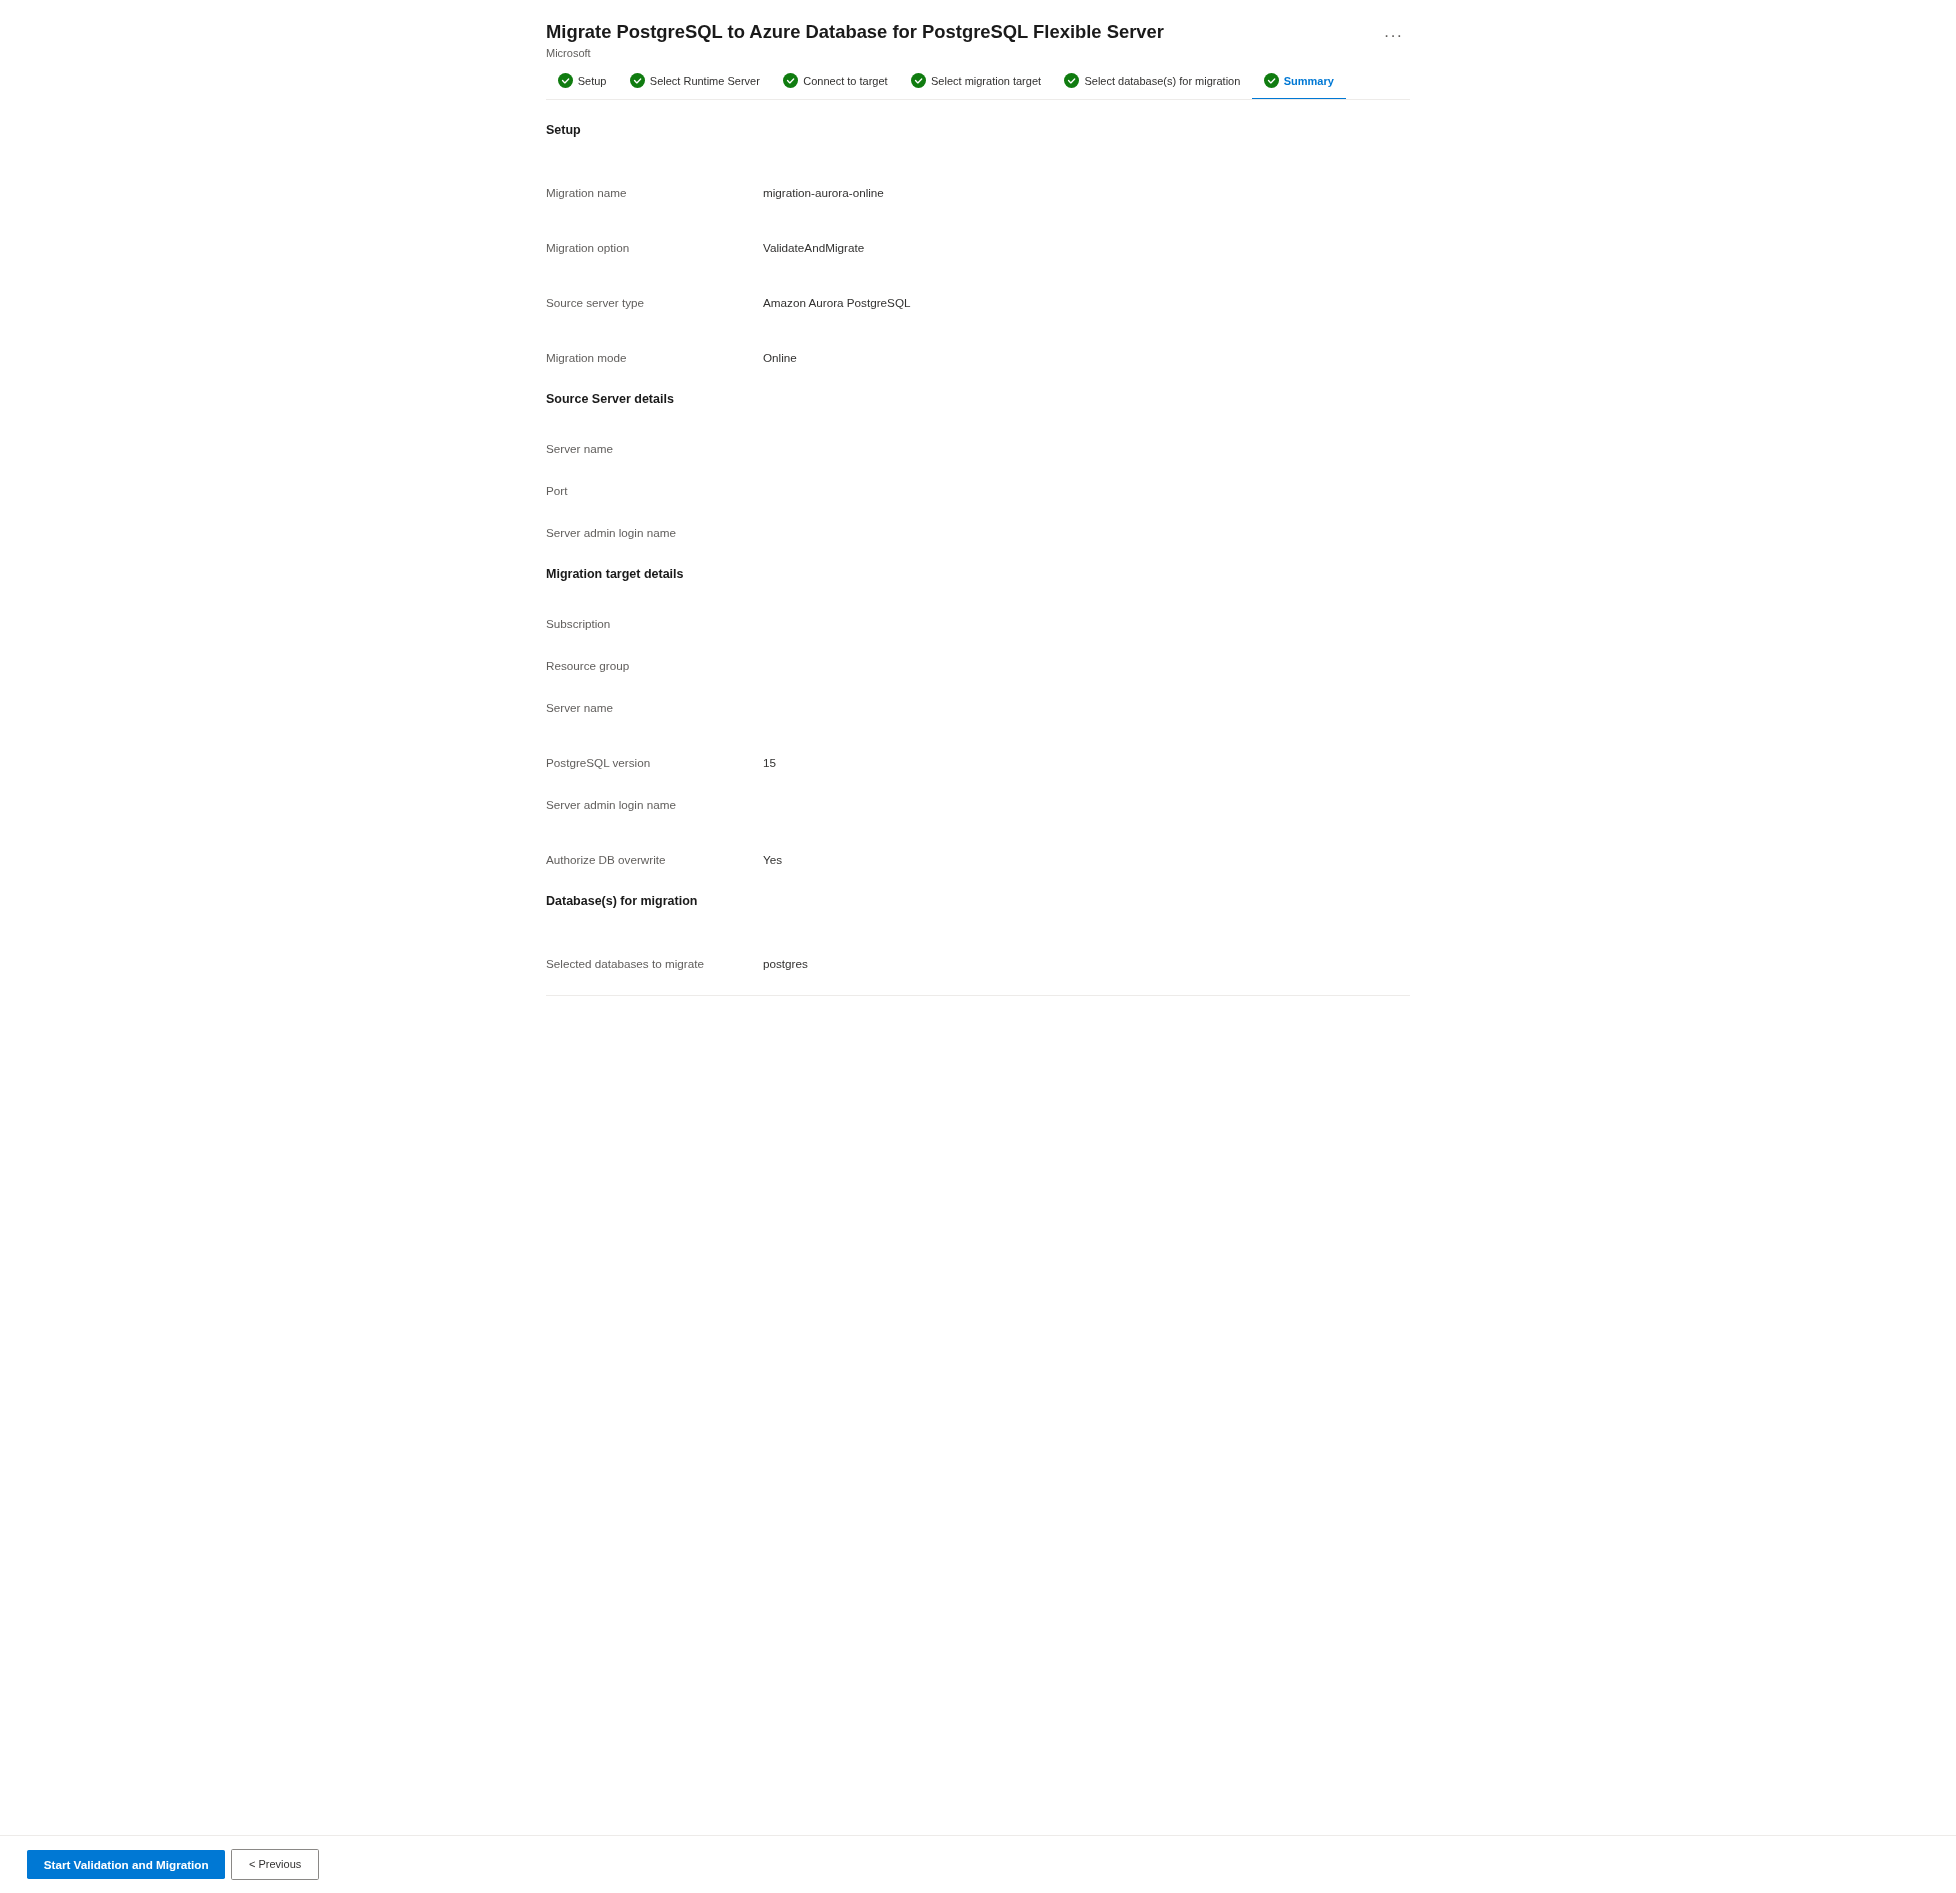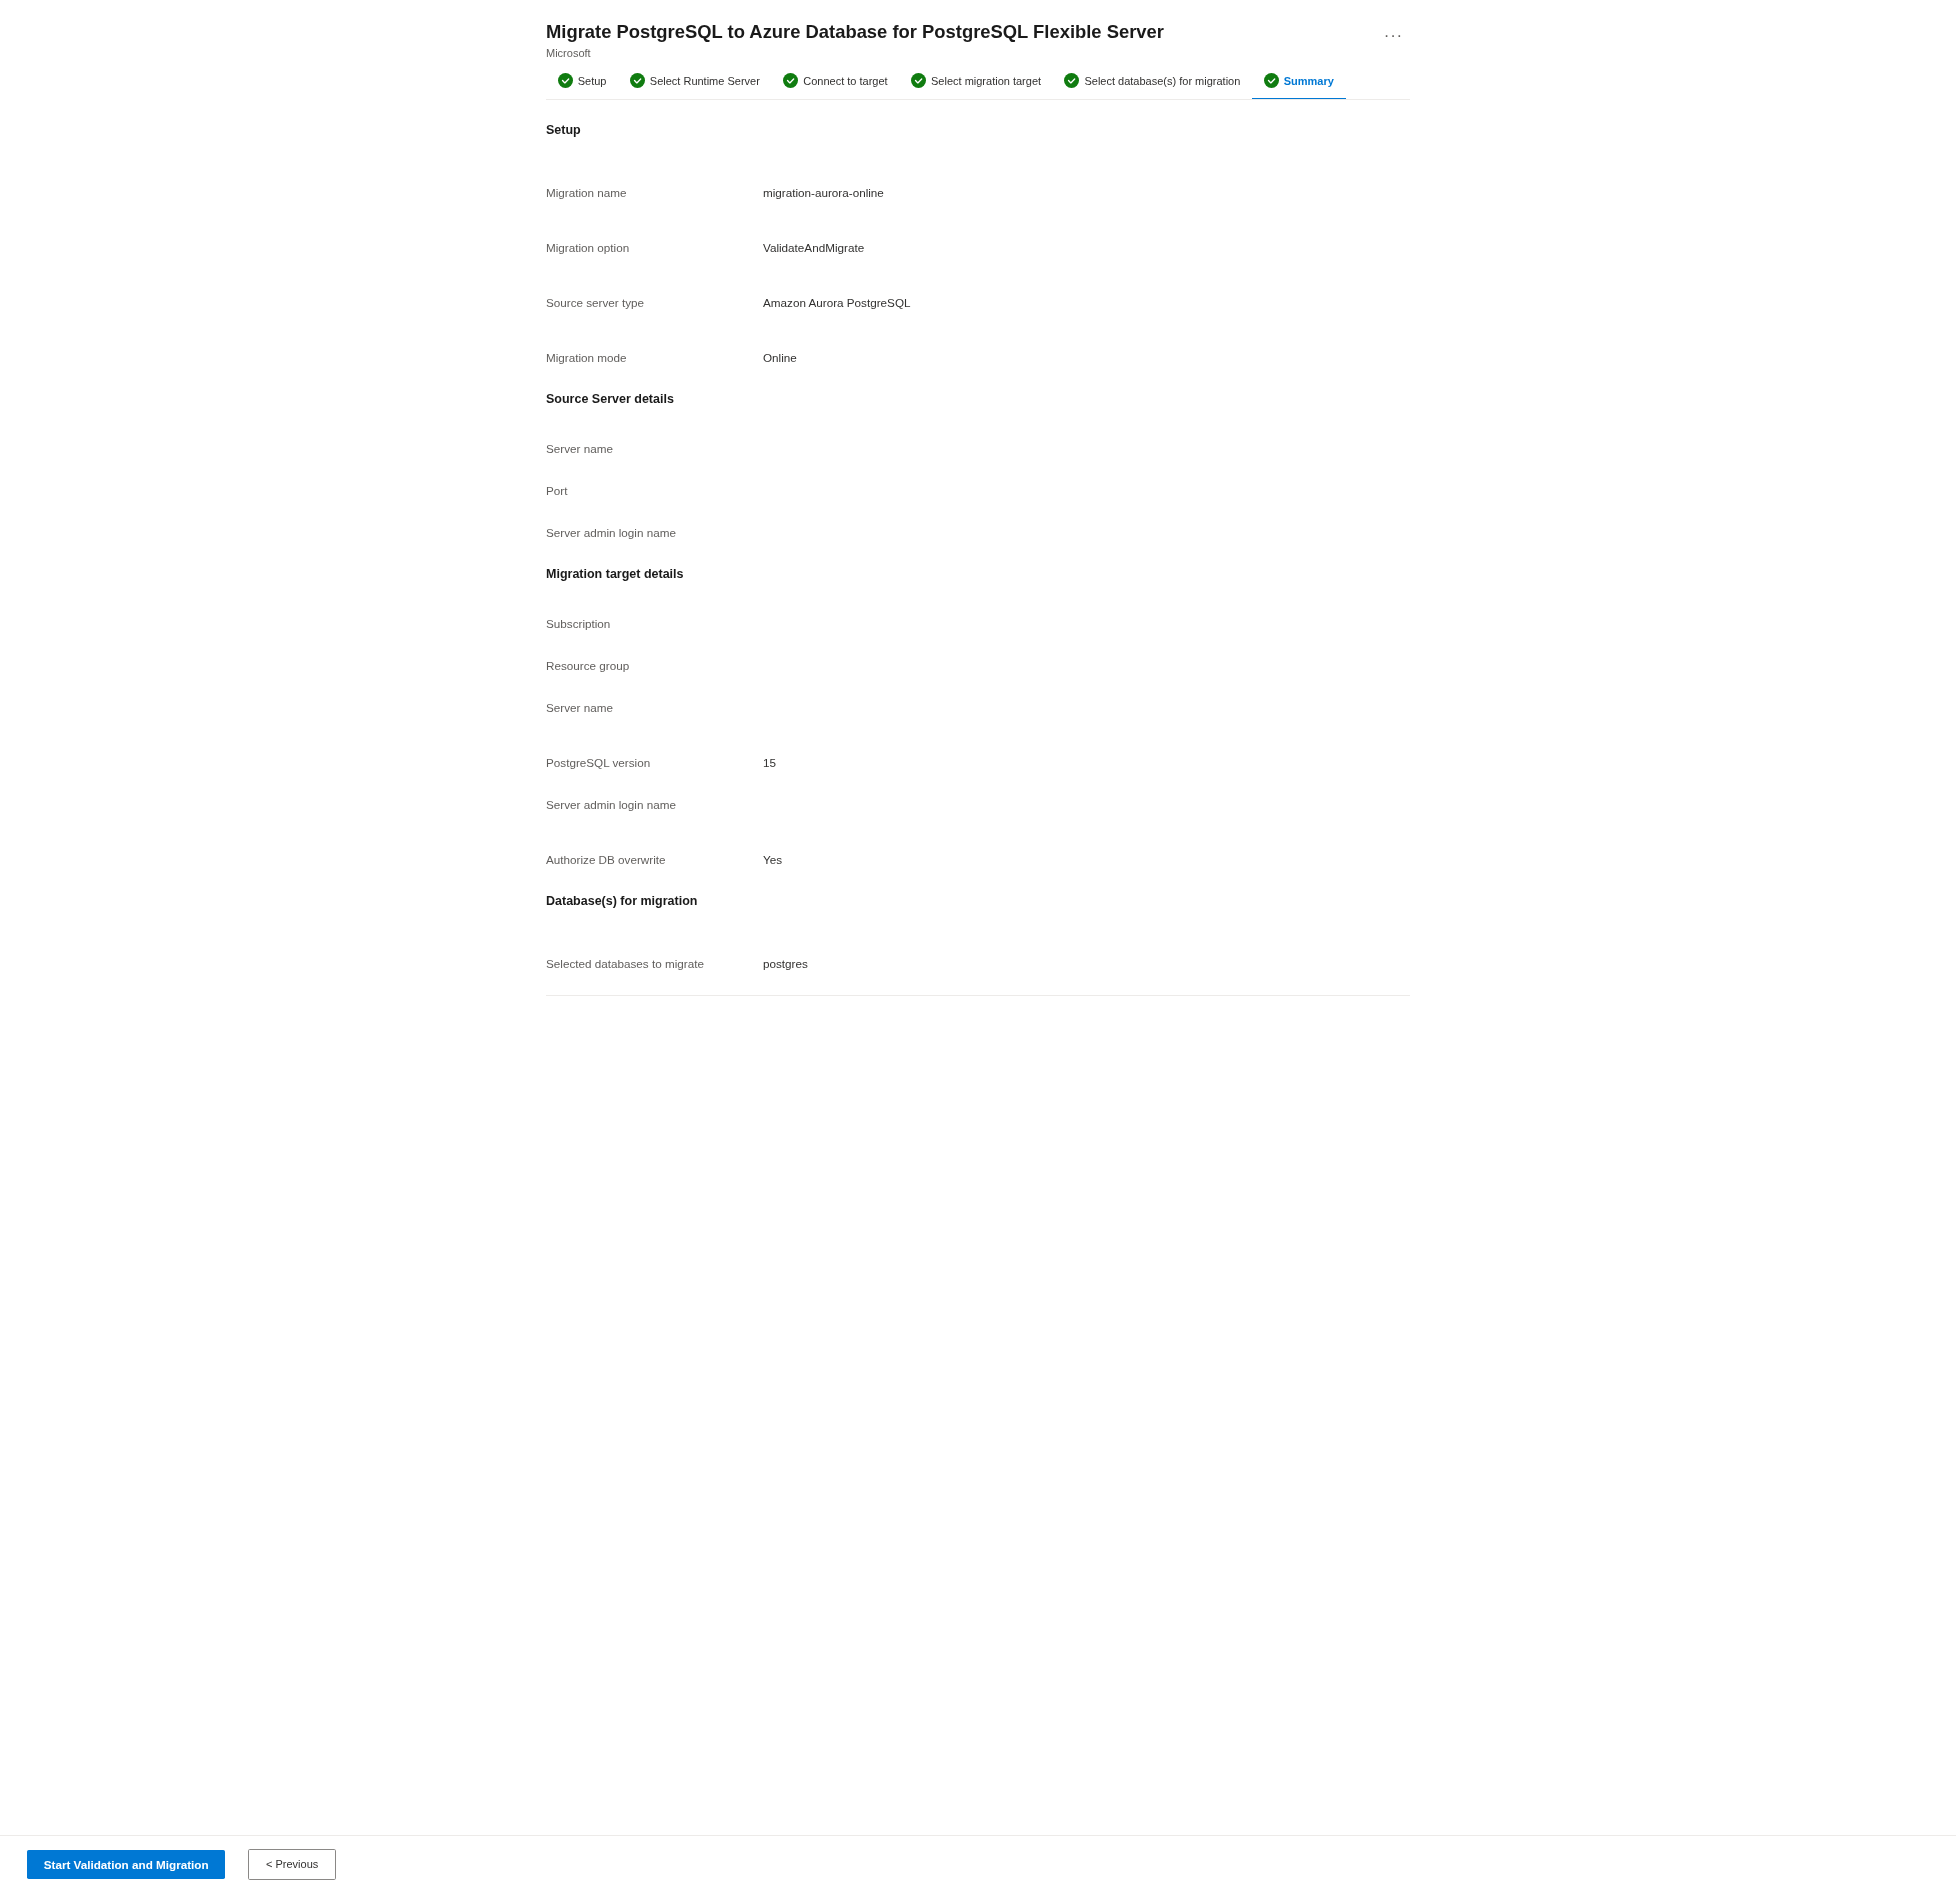--- a/index.html
+++ b/index.html
@@ -122,21 +122,21 @@
     .footer {
       position: fixed;
       bottom: 0;
       left: 0;
       right: 0;
       background: #fff;
       border-top: 0.8px solid #edebe9;
       padding: 13.4px 27px;
       display: flex;
       align-items: center;
-      gap: 23px;
+      gap: 6px;
     }
     .btn-primary {
       background: #0078d4;
       color: #fff;
       border: none;
       padding: 8.3px 16.7px;
       font-size: 11.7px;
       font-weight: 600;
       cursor: pointer;
       border-radius: 1.7px;

